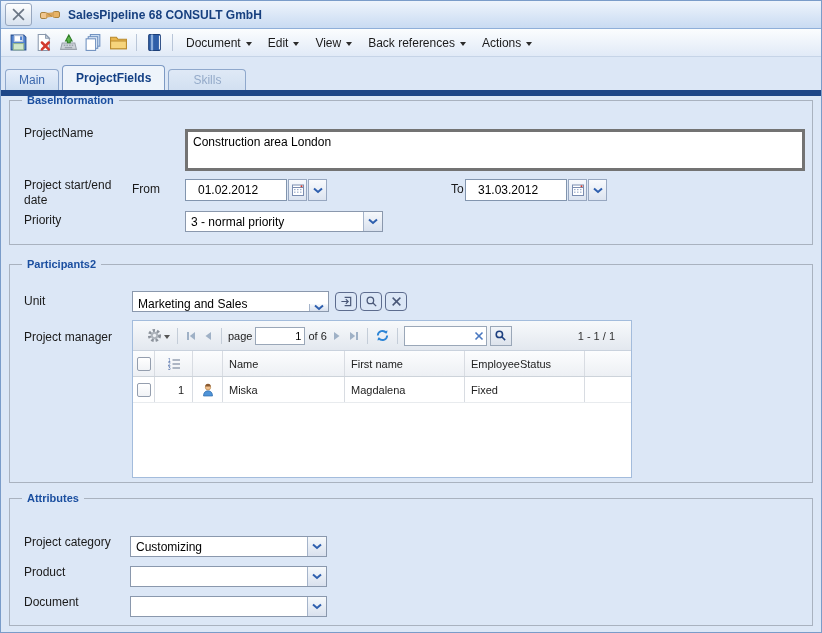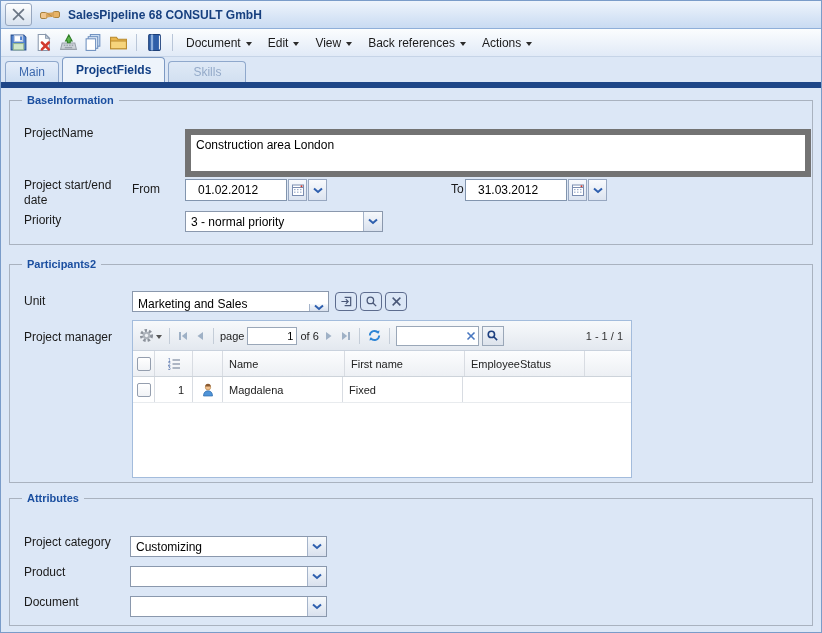--- a/index.html
+++ b/index.html
@@ -19,60 +19,60 @@
     background:linear-gradient(#fbfdfe,#e1eaf7);border-bottom:1px solid #c6d4e7;
     display:flex;align-items:center;padding-left:5px;box-sizing:border-box;}
   .tb{width:25px;height:24px;border:none;background:transparent;display:flex;
     align-items:center;justify-content:center;padding:0;}
   .sep{width:1px;height:17px;background:#b9c6d8;margin:0 5px;}
   .menu{display:flex;align-items:center;gap:5px;padding:3px 8px;font-size:12px;color:#1b1b1b;}
   .caret{width:0;height:0;border-left:3.5px solid transparent;border-right:3.5px solid transparent;
     border-top:4px solid #2b2b2b;margin-top:2px;}
 
   
-  .tabstrip{position:absolute;left:0;top:56px;right:0;height:31px;}
+  .tabstrip{position:absolute;left:0;top:64px;right:0;height:31px;}
   .tabbar{position:absolute;left:0;right:0;bottom:0;height:6px;background:#1e4687;}
   .tabs{position:absolute;left:4px;bottom:6px;display:flex;gap:3px;align-items:flex-end;}
   .tab{height:20px;padding:0 13px;display:flex;align-items:center;font-size:12px;
     border:1px solid #8fa8cc;border-bottom:none;border-radius:4px 4px 0 0;
     background:linear-gradient(#e6eefa,#cfdff2);color:#3d69ae;}
   .tab.active{background:#eef4fb;font-weight:bold;color:#123f85;height:24px;border-color:#7d9ac4;}
   .tab.disabled{color:#94aac9;background:linear-gradient(#dfe9f6,#d2e0f1);padding:0 24px;}
 
   
   .fs{position:absolute;left:8px;width:804px;border:1px solid #a9b2bf;margin:0;padding:0;box-sizing:border-box;}
   .fs legend{margin-left:12px;padding:0 5px;font-size:11px;font-weight:bold;color:#1b4fa0;}
   .fs-base{top:93px;height:151px;}
   .fs-part{top:257px;height:225px;}
   .fs-attr{top:491px;height:134px;}
   .lbl{position:absolute;font-size:12px;color:#1a1a1a;}
   .lbl.wrap{width:112px;line-height:15px;}
 
-  .ta{position:absolute;left:175px;top:23px;width:604px;height:30px;border:6px solid #737373;
+  .ta{position:absolute;left:175px;top:23px;width:604px;height:30px;border:3px solid #737373;
     background:#fff;font:12px "Liberation Sans",sans-serif;padding:3px 5px;resize:none;}
 
   .dgroup{position:absolute;display:flex;align-items:stretch;height:22px;gap:1px;}
   .date-input{width:76px;border:1px solid #8295ae;font:12px "Liberation Sans",sans-serif;padding:0 12px;}
   .sqbtn{width:19px;border:1px solid #97a7c0;background:linear-gradient(#f8fafd,#dce4f0);
     display:flex;align-items:center;justify-content:center;padding:0;}
 
   .combo{position:absolute;height:21px;display:flex;border:1px solid #8a98ad;background:#fff;box-sizing:border-box;}
   .combo-text{flex:1;font-size:12px;padding:3px 5px 0;white-space:nowrap;overflow:hidden;}
   .combo-btn{width:18px;background:linear-gradient(#f6f9fc,#d9e1ee);border-left:1px solid #a5b4ca;
     display:flex;align-items:center;justify-content:center;}
 
   .ubtns{position:absolute;display:flex;gap:3px;}
   .ubtn{width:22px;height:19px;border:1.4px solid #5d6c8e;border-radius:4px;background:transparent;
     display:flex;align-items:center;justify-content:center;padding:0;}
 
   
   .grid{position:absolute;left:122px;top:50px;width:500px;height:158px;border:1px solid #a3bcdc;
     background:#fff;display:flex;flex-direction:column;box-sizing:border-box;}
   .gtoolbar{height:29px;flex:0 0 29px;background:linear-gradient(#f7f9fb,#e3e8ef);
-    border-bottom:1px solid #c9d2dd;display:flex;align-items:center;padding:0 5px;gap:3px;font-size:11px;color:#222;}
+    border-bottom:1px solid #c9d2dd;display:flex;align-items:center;padding:0 13px;gap:3px;font-size:11px;color:#222;}
   .gsep{width:1px;height:16px;background:#c4cdd8;margin:0 3px;}
   .gbtn{background:none;border:none;padding:1px;display:flex;align-items:center;}
   .pageinput{width:42px;height:16px;border:1px solid #9aa7b8;text-align:right;
     font:11px "Liberation Sans",sans-serif;padding:0 3px;}
   .searchwrap{display:flex;align-items:center;border:1px solid #9aa7b8;background:#fff;height:18px;padding-right:1px;}
   .searchinput{width:64px;border:none;outline:none;font:11px "Liberation Sans",sans-serif;height:14px;}
   .magbtn{width:22px;height:20px;border:1px solid #9aa7b8;background:linear-gradient(#f2f5f9,#dde3ec);
     display:flex;align-items:center;justify-content:center;padding:0;}
   .grange{margin-left:auto;font-size:11px;color:#333;padding-right:3px;}
   .ghead{height:25px;flex:0 0 25px;display:flex;background:linear-gradient(#fcfdfe,#edf0f4);
@@ -395,20 +395,21 @@
           <span class="cb"></span>
         </span>
         <span class="gcell c2">1</span>
         <span class="gcell c3">
           <svg width="16" height="16" viewBox="0 0 16 16">
             <path d="M3.5 14 C3.5 10.4 5.5 8.8 8 8.8 C10.5 8.8 12.5 10.4 12.5 14 Z" fill="#4f94d8" stroke="#2f6cab" stroke-width="0.7"></path>
             <circle cx="8" cy="5.2" r="2.7" fill="#f2c18e" stroke="#b5854f" stroke-width="0.7"></circle>
             <path d="M5.3 4.4 A2.7 2.7 0 0 1 10.7 4.4 Z" fill="#8a5a30"></path>
           </svg>
         </span>
+        <span class="gcell c4">Miska</span>
         <span class="gcell c5">Magdalena</span>
         <span class="gcell c6">Fixed</span>
         <span class="gcell c7"></span>
       </div>
       <div class="gbody"></div>
     </div>
   </fieldset>
 
   <fieldset class="fs fs-attr">
     <legend>Attributes</legend>

